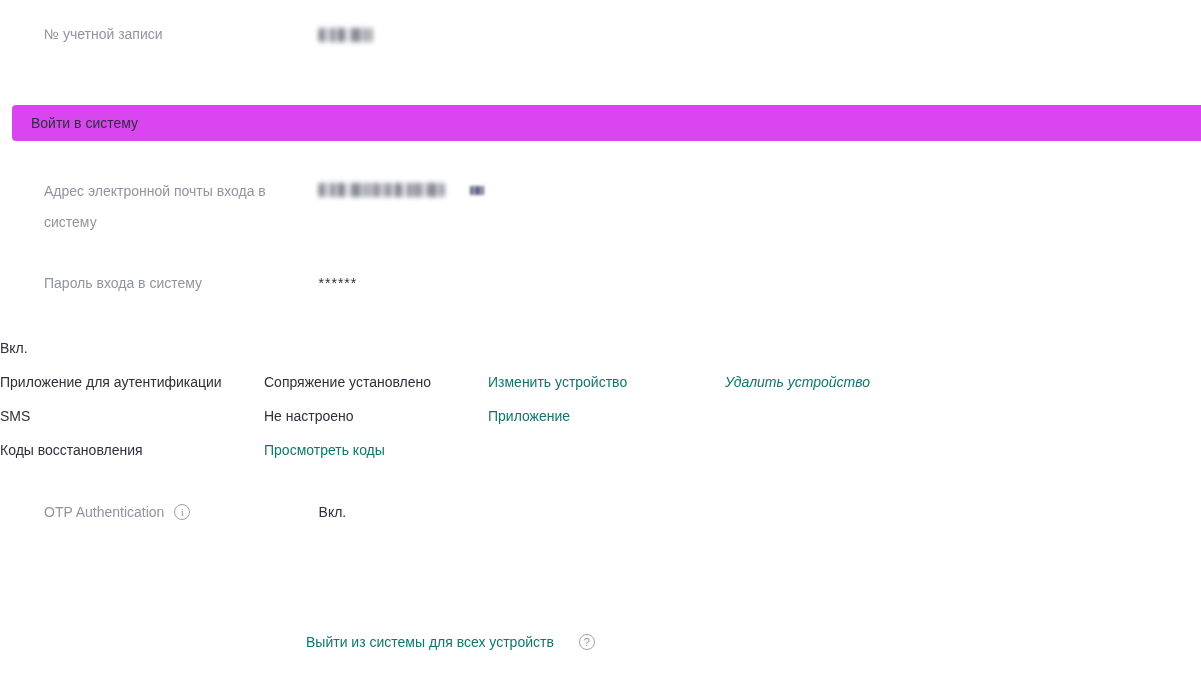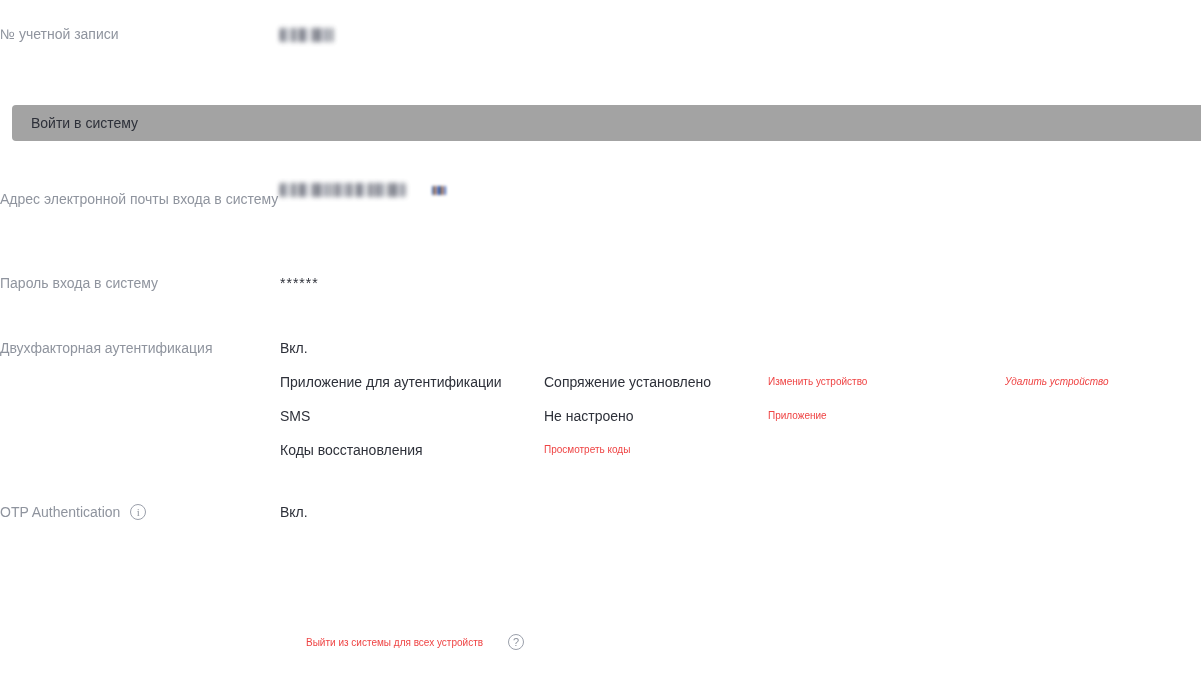--- a/index.html
+++ b/index.html
@@ -36,20 +36,21 @@
     width: 280px;
     box-sizing: border-box;
     color: #8f949e;
     font-size: 14px;
     line-height: 26px;
     font-weight: 400;
     display: flex;
     align-items: flex-start;
     flex-wrap: wrap;
     gap: 0 10px;
+    margin-left: 44px;
   }
   .row-label .lbl-text { display: inline-block; }
   .row-value {
     color: #2d3039;
     font-size: 14px;
     line-height: 26px;
   }
 
   
   .blurred {
@@ -80,21 +81,21 @@
                                  #ffffff 4px 5px, #3b5fae 5px 7px);
     border-radius: 1px;
   }
 
   
   .section-bar {
     position: absolute;
     left: 12px;
     right: 0;
     height: 36px;
-    background: #a3a3a3;
+    background: #d946ef;
     border-radius: 4px 0 0 4px;
     display: flex;
     align-items: center;
     padding-left: 19px;
     box-sizing: border-box;
     color: #2d3039;
     font-size: 14px;
   }
   .twofa-line {
     position: absolute;
@@ -102,24 +103,24 @@
     height: 26px;
     line-height: 26px;
     white-space: nowrap;
   }
   .c-method { left: 0; width: 258px; }
   .c-status { left: 264px; width: 220px; }
   .c-act1   { left: 488px; width: 190px; }
   .c-act2   { left: 725px; width: 190px; font-style: italic; }
 
   a.link, .link {
-    color: #ef4444;
+    color: #0f766e;
     text-decoration: none;
     cursor: pointer;
-    font-size: 10px;
+    font-size: 14px;
   }
 
   
   .circ-icon {
     display: inline-flex;
     align-items: center;
     justify-content: center;
     width: 16px;
     height: 16px;
     border: 1px solid #9ba0ab;
@@ -164,40 +165,37 @@
     <div class="row-value" style="width:900px;">
       <span class="blurred acct"></span>
     </div>
   </div>
 
   <div class="section-bar" style="top:105px;">
     <span>Войти в систему</span>
   </div>
 
   <div class="row" style="top:176px;">
-    <div class="row-label" style="width:280px; line-height:47px;">
+    <div class="row-label" style="width:280px; line-height:31px;">
       <span class="lbl-text">Адрес электронной почты входа в систему</span>
     </div>
     <div class="row-value" style="width:900px;">
       <span class="blurred email"></span>
       <span class="tiny-blur"></span>
     </div>
   </div>
 
   <div class="row" style="top:270px;">
     <div class="row-label">
       <span class="lbl-text">Пароль входа в систему</span>
     </div>
     <div class="row-value" style="width:900px; letter-spacing:1px;">******</div>
   </div>
 
   <div class="row" style="top:335px;">
-    <div class="row-label">
-      <span class="lbl-text">Двухфакторная аутентификация</span>
-    </div>
     <div style="position:relative; width:900px; height:135px;">
 
       <div class="twofa-line c-method" style="top:0;">Вкл.</div>
 
       <div class="twofa-line c-method" style="top:34px;">Приложение для аутентификации</div>
       <div class="twofa-line c-status" style="top:34px;">Сопряжение установлено</div>
       <a class="twofa-line c-act1 link" style="top:34px;">Изменить устройство</a>
       <a class="twofa-line c-act2 link" style="top:34px;">Удалить устройство</a>
 
       <div class="twofa-line c-status" style="top:68px;">Не настроено</div>

